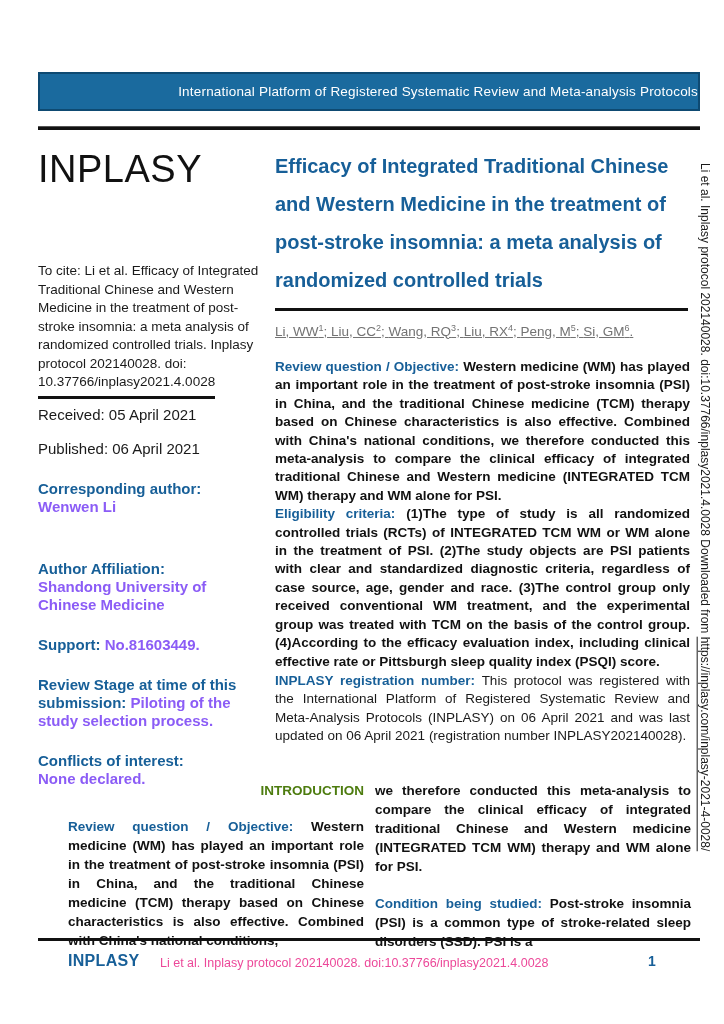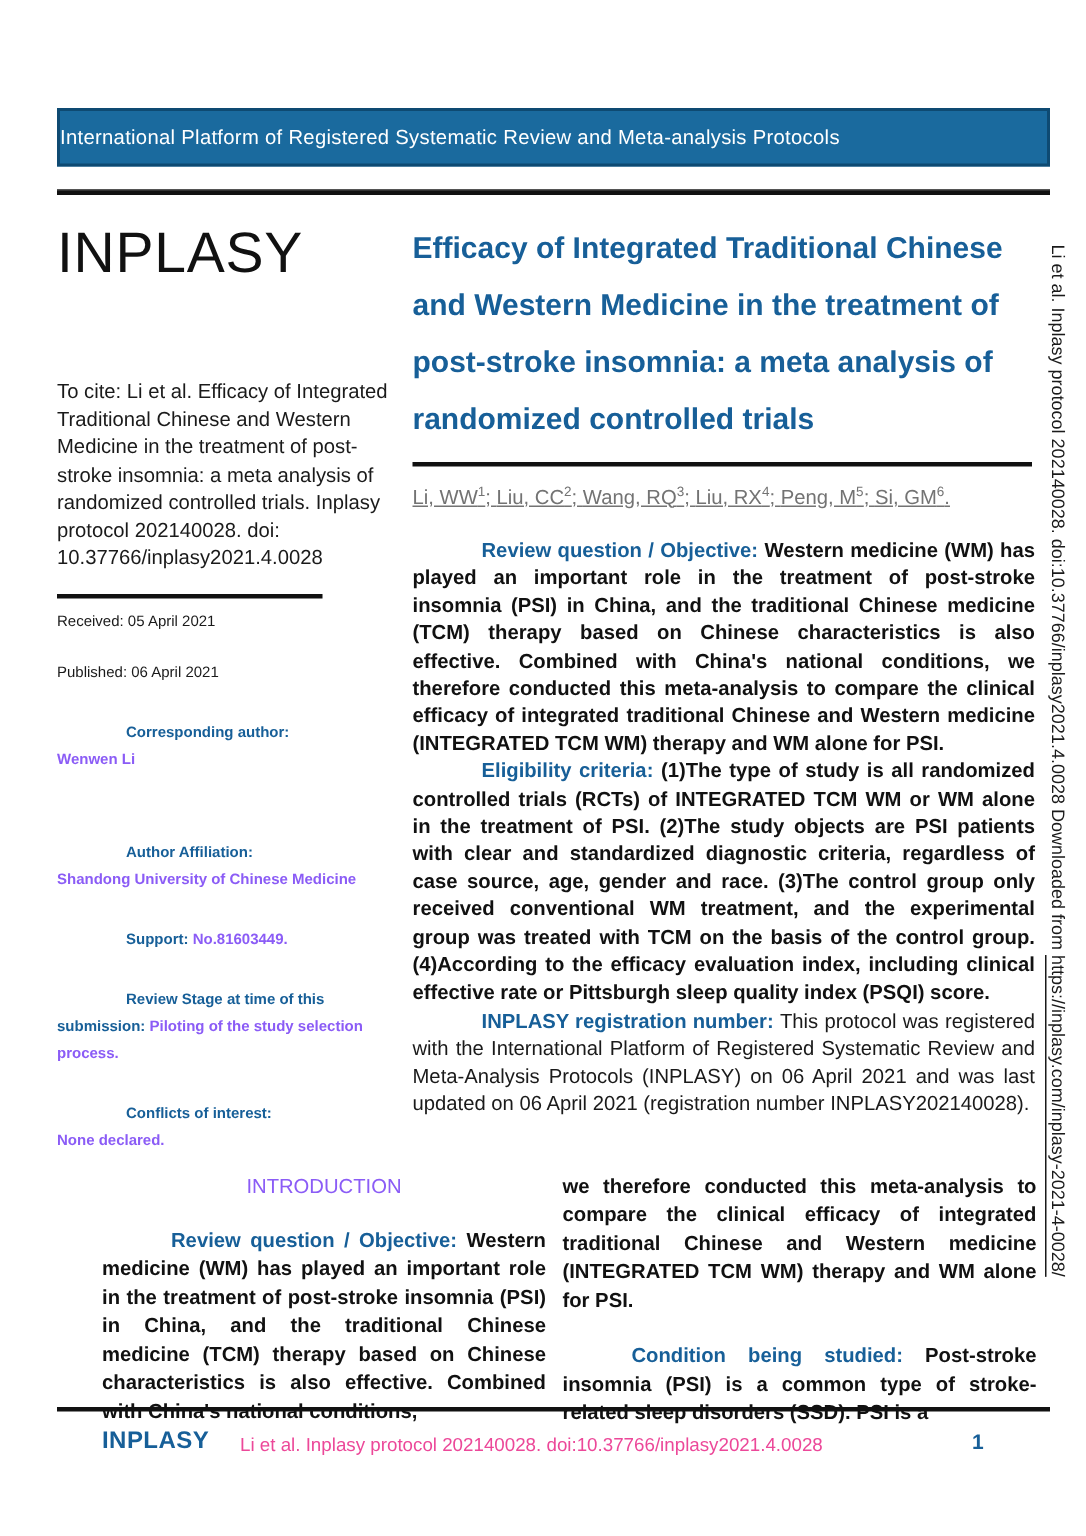--- a/index.html
+++ b/index.html
@@ -13,21 +13,21 @@
     color: #1a1a1a;
     overflow: hidden;
   }
   
   .banner {
     position: absolute;
     left: 38px; top: 72px;
     width: 662px; height: 39px;
     background: #1a6a9e;
     border: 2px solid #0e4a72;
-    display: flex; align-items: center; justify-content: flex-start;
+    display: flex; align-items: center; justify-content: flex-end;
   }
   .banner-text {
     color: #ffffff;
     font-size: 13.5px;
     letter-spacing: 0.2px;
   }
   
   .rule-top {
     position: absolute;
     left: 38px; top: 126px;
@@ -58,36 +58,36 @@
     position: absolute;
     left: 38px; top: 146px;
     width: 230px;
     font-size: 38px;
     line-height: 47px;
     color: #111111;
     letter-spacing: 0.5px;
   }
   .cite-note {
     position: absolute;
-    left: 38px; top: 252px;
+    left: 38px; top: 262px;
     width: 222px;
     font-size: 13.5px;
     line-height: 18.5px;
     word-break: break-word;
   }
   .sidebar {
     position: absolute;
     left: 38px; top: 406px;
     width: 222px;
-    font-size: 10px;
+    font-size: 15px;
     line-height: 18px;
   }
   .sidebar .gap-s { height: 16px; }
   .sidebar .gap-m { height: 22px; }
-  .blue-label { color: #175f98; font-weight: bold; margin-left: 46px; }
+  .blue-label { color: #175f98; font-weight: bold; }
   .bold-dark { color: #8b5cf6; font-weight: bold; }
   
   .article-title {
     position: absolute;
     left: 275px; top: 147px;
     width: 420px;
     font-size: 20px;
     line-height: 38px;
     font-weight: bold;
     color: #175f98;
@@ -126,24 +126,24 @@
     position: absolute;
     left: 68px; top: 781px;
     width: 296px;
     font-size: 13.5px;
     line-height: 19px;
     text-align: justify;
     font-weight: bold;
     color: #111111;
   }
   .intro-heading {
-    color: #8b5cf6;
-    font-weight: normal;
+    color: #4d7c0f;
+    font-weight: bold;
     margin-bottom: 17px;
-    text-align: center;
+    text-align: right;
   }
   .body-col2 {
     position: absolute;
     left: 375px; top: 781px;
     width: 316px;
     font-size: 13.5px;
     line-height: 19px;
     text-align: justify;
     font-weight: bold;
     color: #111111;

